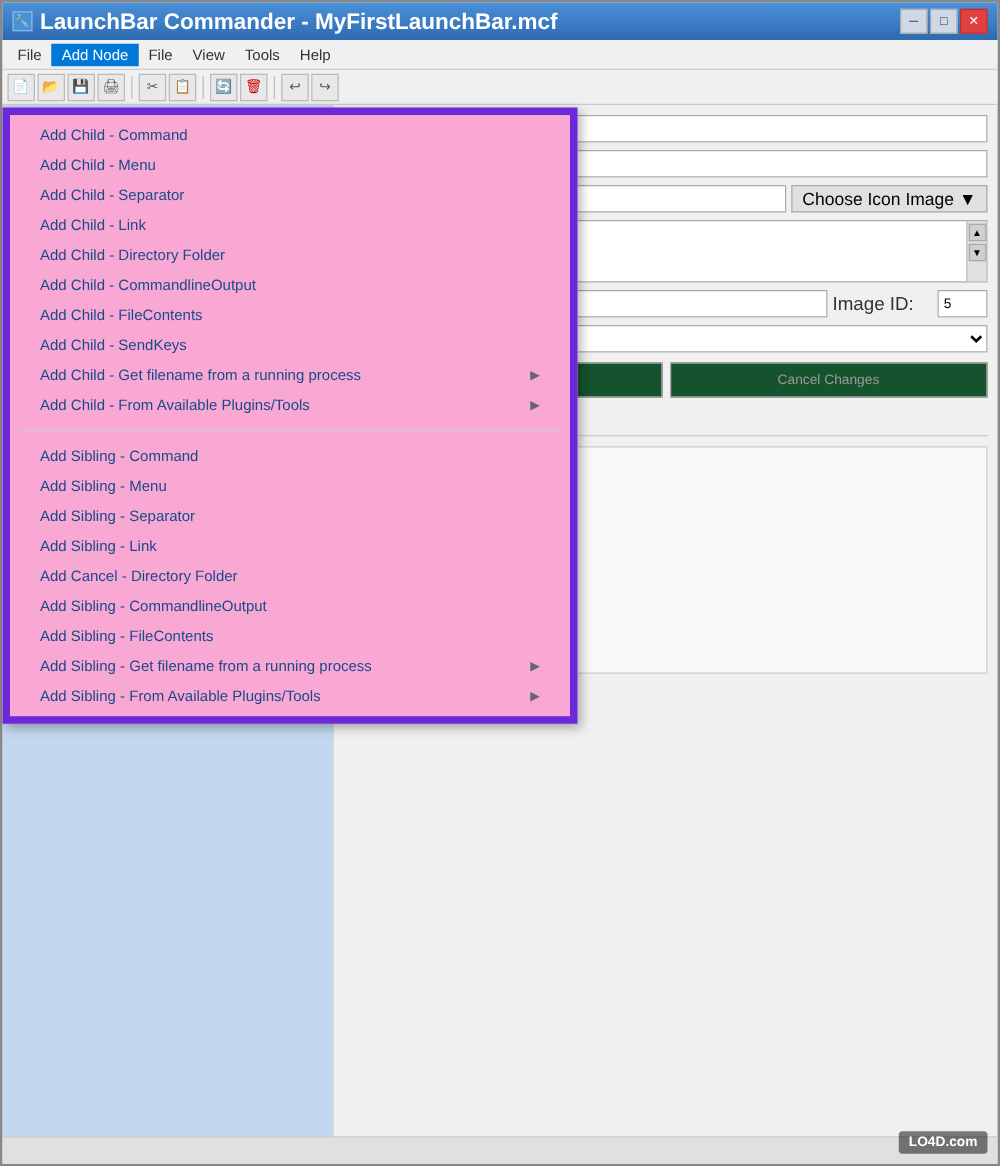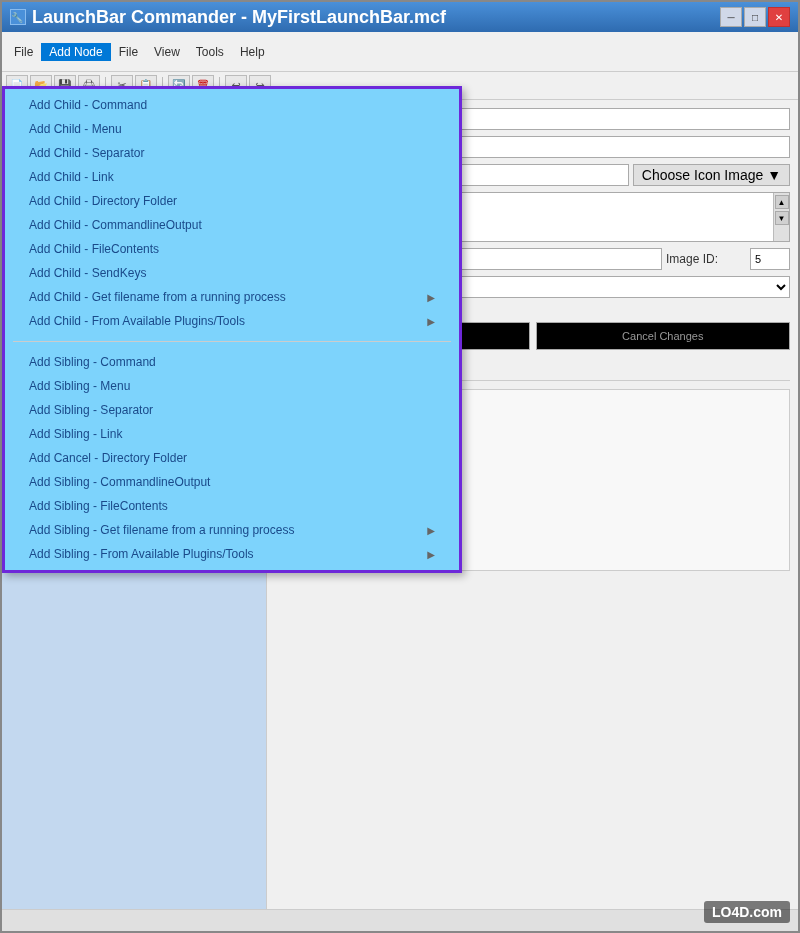--- a/index.html
+++ b/index.html
@@ -79,21 +79,21 @@
     .title-btn.close {
       background: #e04040;
       color: white;
       border-color: #c03030;
     }
 
     
     .menubar {
       background: #f0f0f0;
       border-bottom: 1px solid #ccc;
-      height: 40px;
+      height: 24px;
       display: flex;
       align-items: center;
       padding: 0 4px;
       flex-shrink: 0;
     }
 
     .menu-item {
       padding: 2px 8px;
       cursor: pointer;
       font-size: 12px;
@@ -163,21 +163,21 @@
     
     .form-row {
       display: flex;
       align-items: center;
       margin-bottom: 6px;
       gap: 4px;
     }
 
     .form-label {
       color: #333;
-      font-size: 12px;
+      font-size: 15px;
       min-width: 80px;
     }
 
     .form-input {
       flex: 1;
       height: 22px;
       border: 1px solid #aaa;
       background: white;
       padding: 2px 4px;
       font-size: 11px;
@@ -267,29 +267,28 @@
     .action-buttons {
       display: flex;
       gap: 6px;
       margin-bottom: 8px;
     }
 
     .action-btn {
       flex: 1;
       height: 28px;
       border: 1px solid #aaa;
-      background: #000000;
+      background: #14532d;
       padding: 2px 16px;
       font-size: 11px;
       cursor: pointer;
       display: flex;
       align-items: center;
       justify-content: center;
       gap: 4px;
-      margin-top: 16px;
     }
 
     .action-btn:disabled, .action-btn.disabled {
       color: #999;
       cursor: default;
     }
 
     
     .tabs {
       display: flex;
@@ -320,22 +319,22 @@
 
     
     .dropdown-overlay {
       position: absolute;
       top: 84px;
       left: 0;
       z-index: 1000;
     }
 
     .dropdown-menu {
-      background: #7dd3fc;
-      border: 3px solid #6d28d9;
+      background: #f9a8d4;
+      border: 6px solid #6d28d9;
       box-shadow: 3px 3px 8px rgba(0,0,0,0.3);
       min-width: 460px;
     }
 
     .dropdown-section {
       padding: 4px 0;
     }
 
     .dropdown-separator {
       height: 1px;
@@ -371,21 +370,21 @@
       flex-shrink: 0;
     }
 
     .lo4d-watermark {
       position: absolute;
       bottom: 8px;
       right: 8px;
       background: rgba(0,0,0,0.5);
       color: white;
       padding: 3px 8px;
-      font-size: 14px;
+      font-size: 11px;
       border-radius: 3px;
       font-weight: bold;
     }
 
     .small-input {
       width: 80px;
       height: 22px;
       border: 1px solid #aaa;
       background: white;
       padding: 2px 4px;

